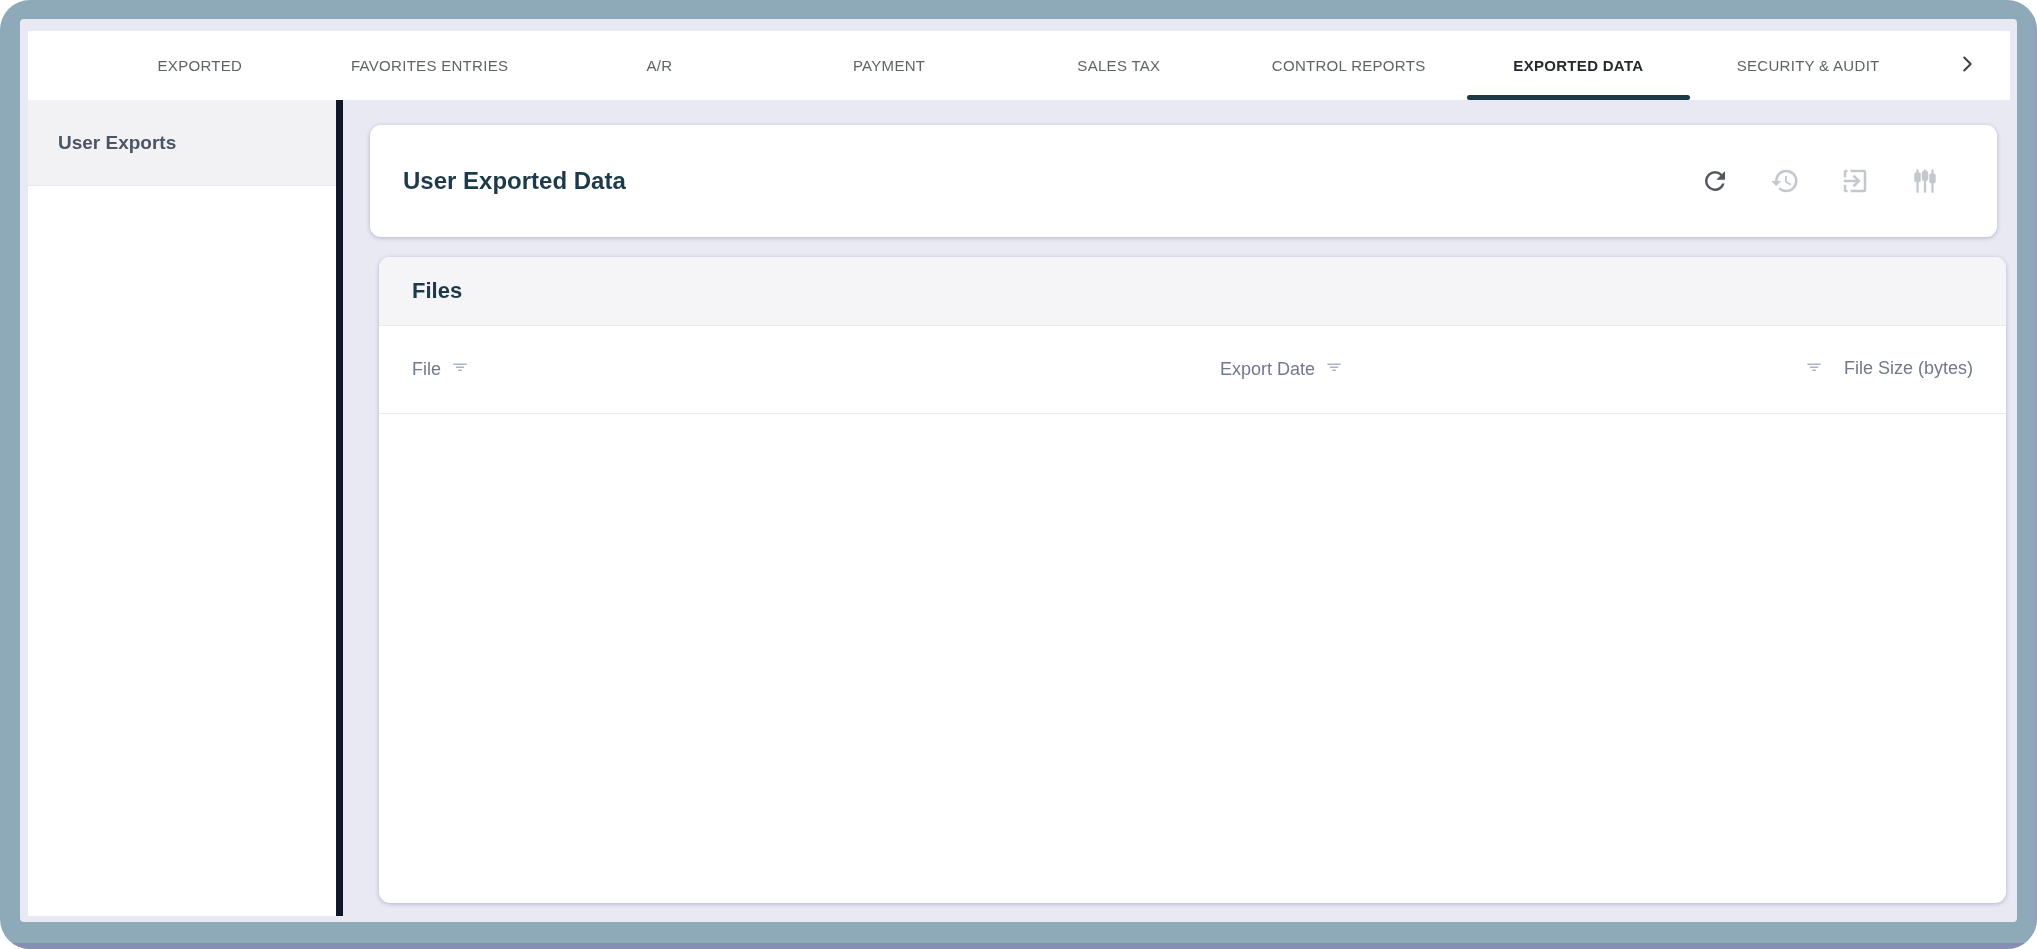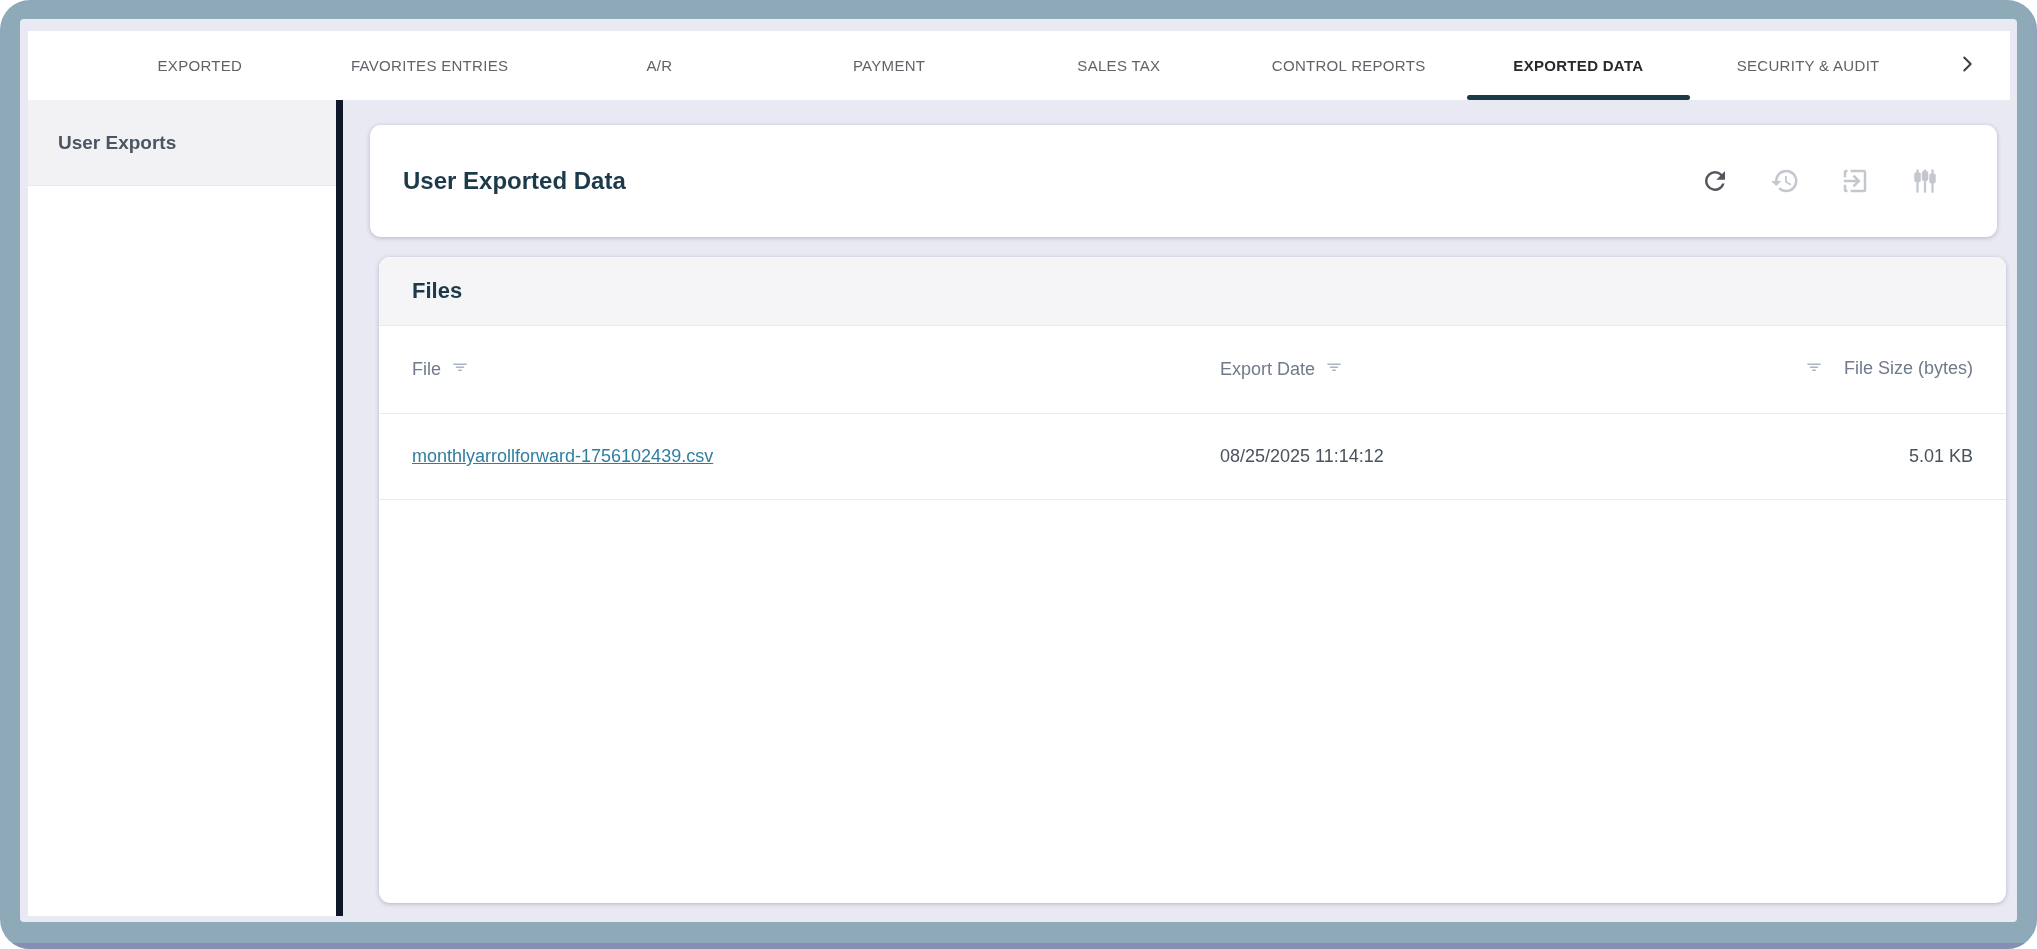--- a/index.html
+++ b/index.html
@@ -142,25 +142,14 @@
           <svg width="18" height="18" viewBox="0 0 18 18" fill="none" stroke="currentColor" stroke-width="1.6" stroke-linecap="round">
               <path d="M3 6.2h12"></path>
               <path d="M5.5 9.2h7"></path>
               <path d="M7.8 12.2h2.4"></path>
             </svg>
         </span>
         <span>File Size (bytes)</span>
       </div>
     </div>
 
-    <div class="trow">
-      <div class="col-file">
-        <a class="file-link">monthlyarrollforward-1756102439.csv</a>
-      </div>
-      <div class="col-date">
-        <span>08/25/2025 11:14:12</span>
-      </div>
-      <div class="col-size">
-        <span>5.01 KB</span>
-      </div>
-    </div>
   </div>
 </div>
 
 </body></html>

